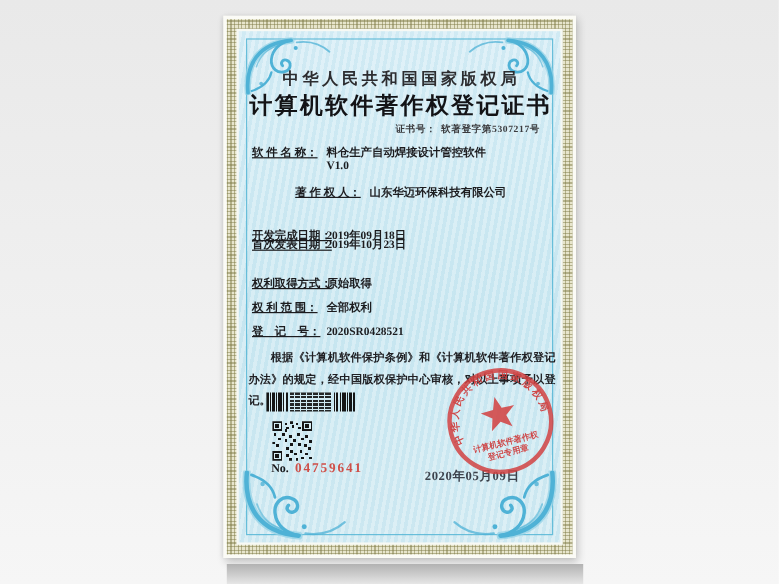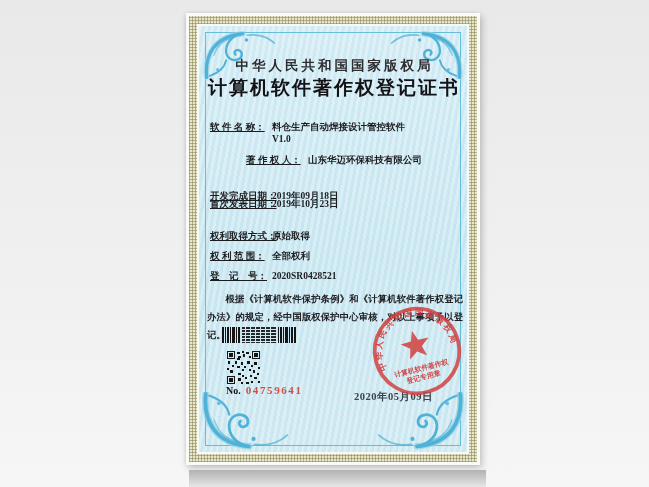--- a/index.html
+++ b/index.html
@@ -119,20 +119,23 @@
     <svg class="fl bl" viewBox="0 0 100 64">
         <use href="#flourish"></use>
       </svg>
     <svg class="fl br" viewBox="0 0 100 64">
         <use href="#flourish"></use>
       </svg>
 
     <div class="issuer">中华人民共和国国家版权局</div>
     <div class="cert-title">计算机软件著作权登记证书</div>
 
+    <div class="cert-no">
+      <span class="lbl">证书号：</span><span>软著登字第5307217号</span>
+    </div>
 
     <div class="frow r1">
       <span class="lbl">软 件 名 称：</span><span>料仓生产自动焊接设计管控软件</span>
     </div>
     <div class="r1b">V1.0</div>
 
     <div class="frow r2">
       <span class="lbl">著 作 权 人：</span><span>山东华迈环保科技有限公司</span>
     </div>
     <div class="frow r3">

